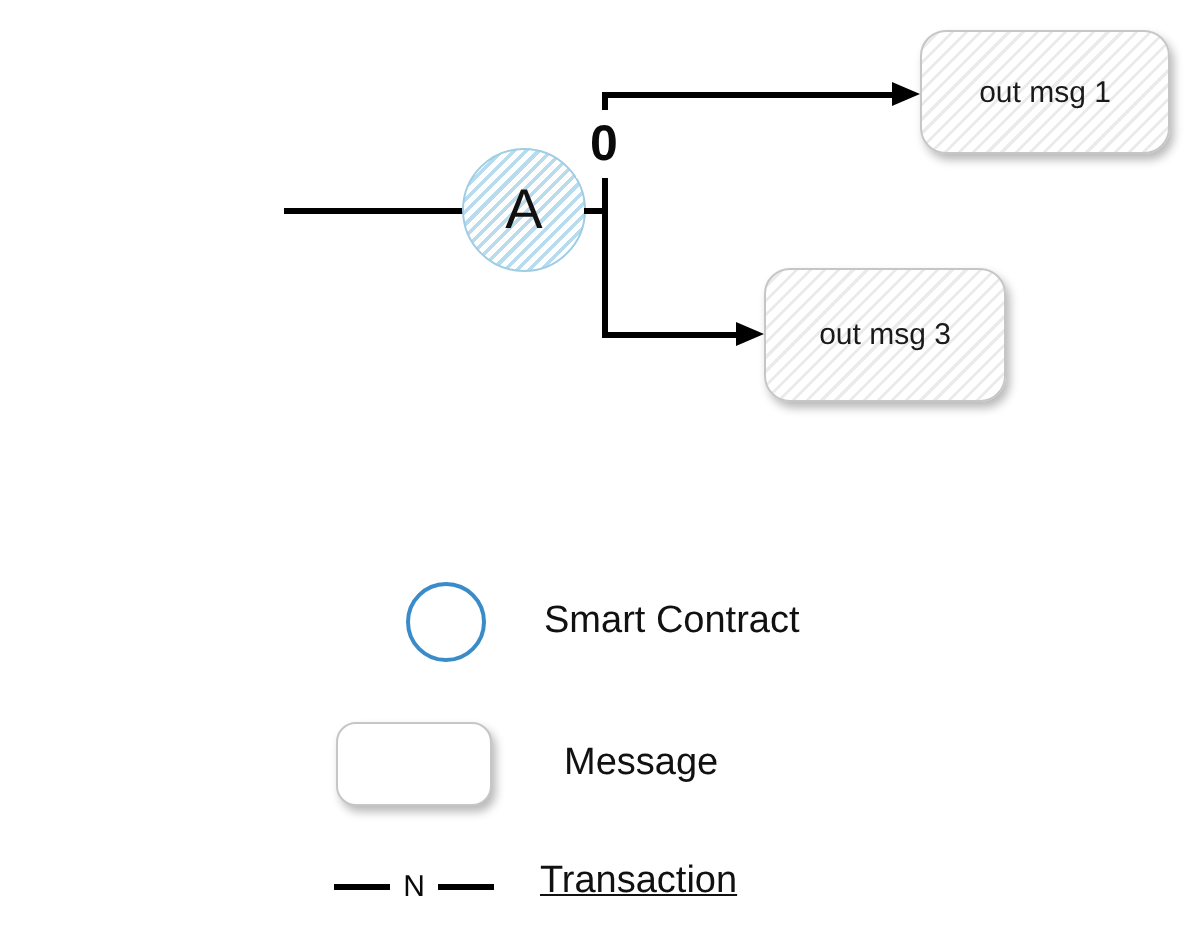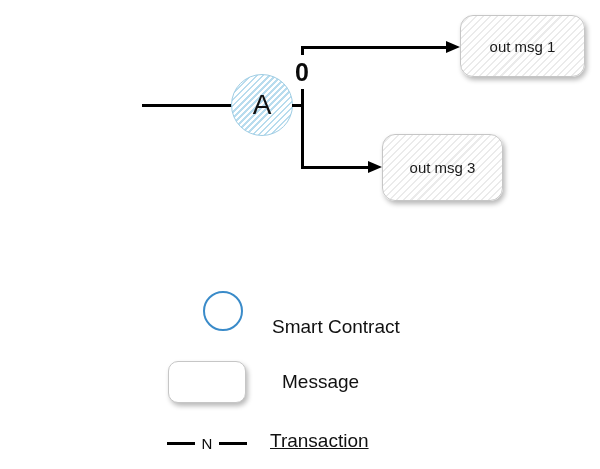--- a/index.html
+++ b/index.html
@@ -122,21 +122,21 @@
     color: #0a0a0a;
   }
   .legend-label {
     position: absolute;
     font-size: 19px;
     color: #111111;
     height: 22px;
     line-height: 22px;
     white-space: nowrap;
   }
-  #legend-label-contract    { left: 272px; top: 316px; }
+  #legend-label-contract    { left: 272px; top: 300px; }
   #legend-label-message     { left: 282px; top: 371px; }
   #legend-label-transaction { left: 270px; top: 430px; text-decoration: underline; }
 </style>
 </head>
 <body>
 
 <div class="canvas">
 
 
   <div class="line" id="line-in"></div>

